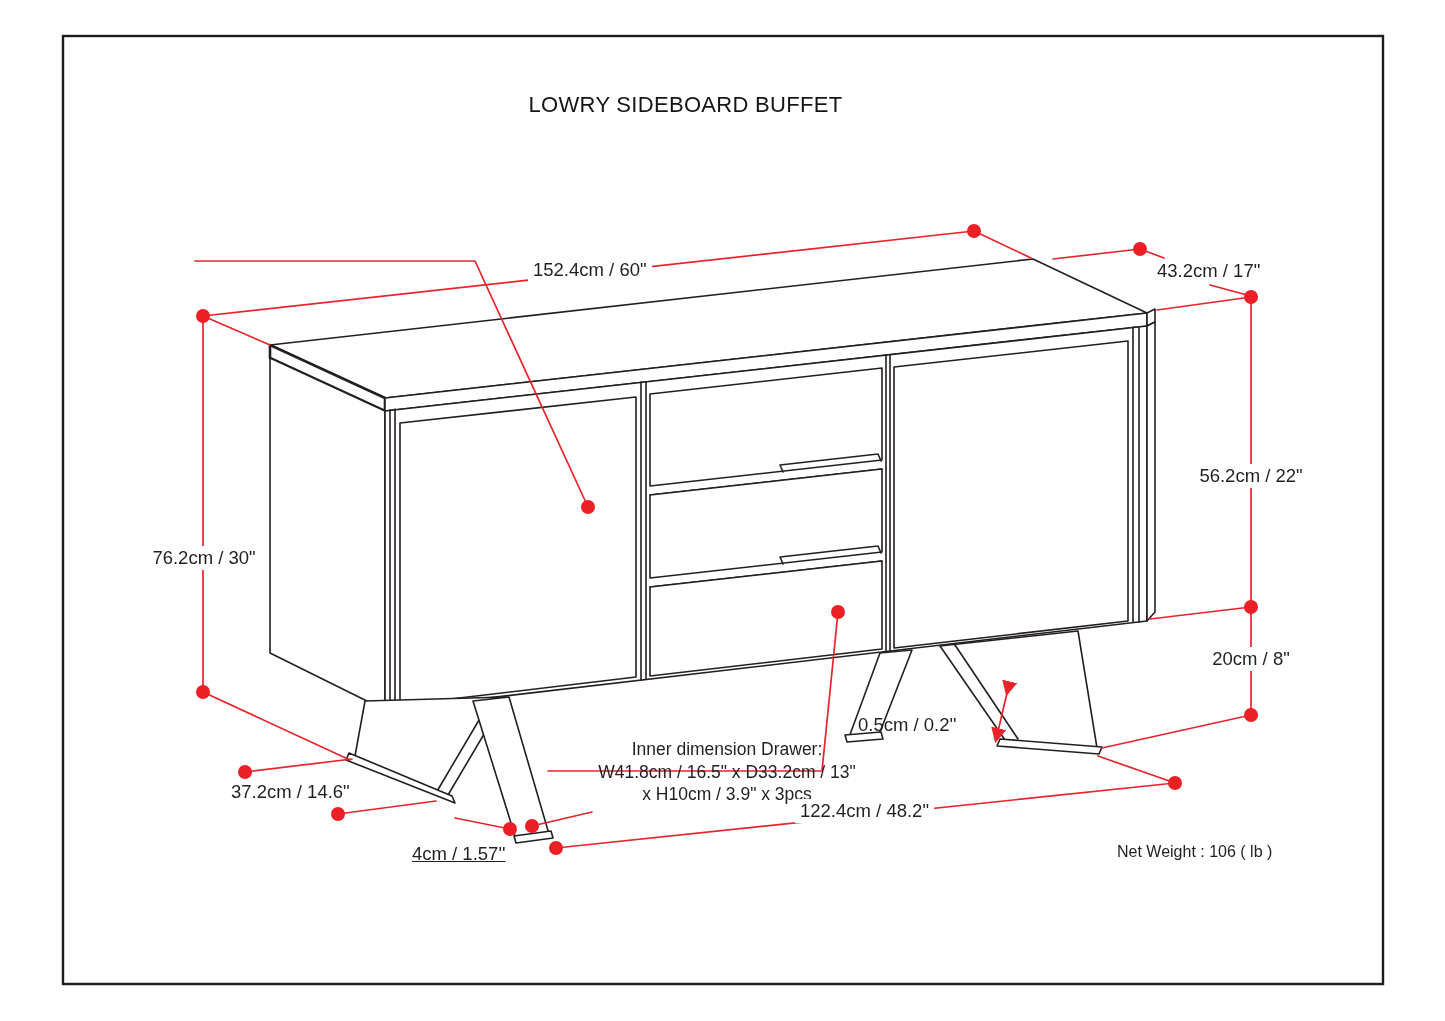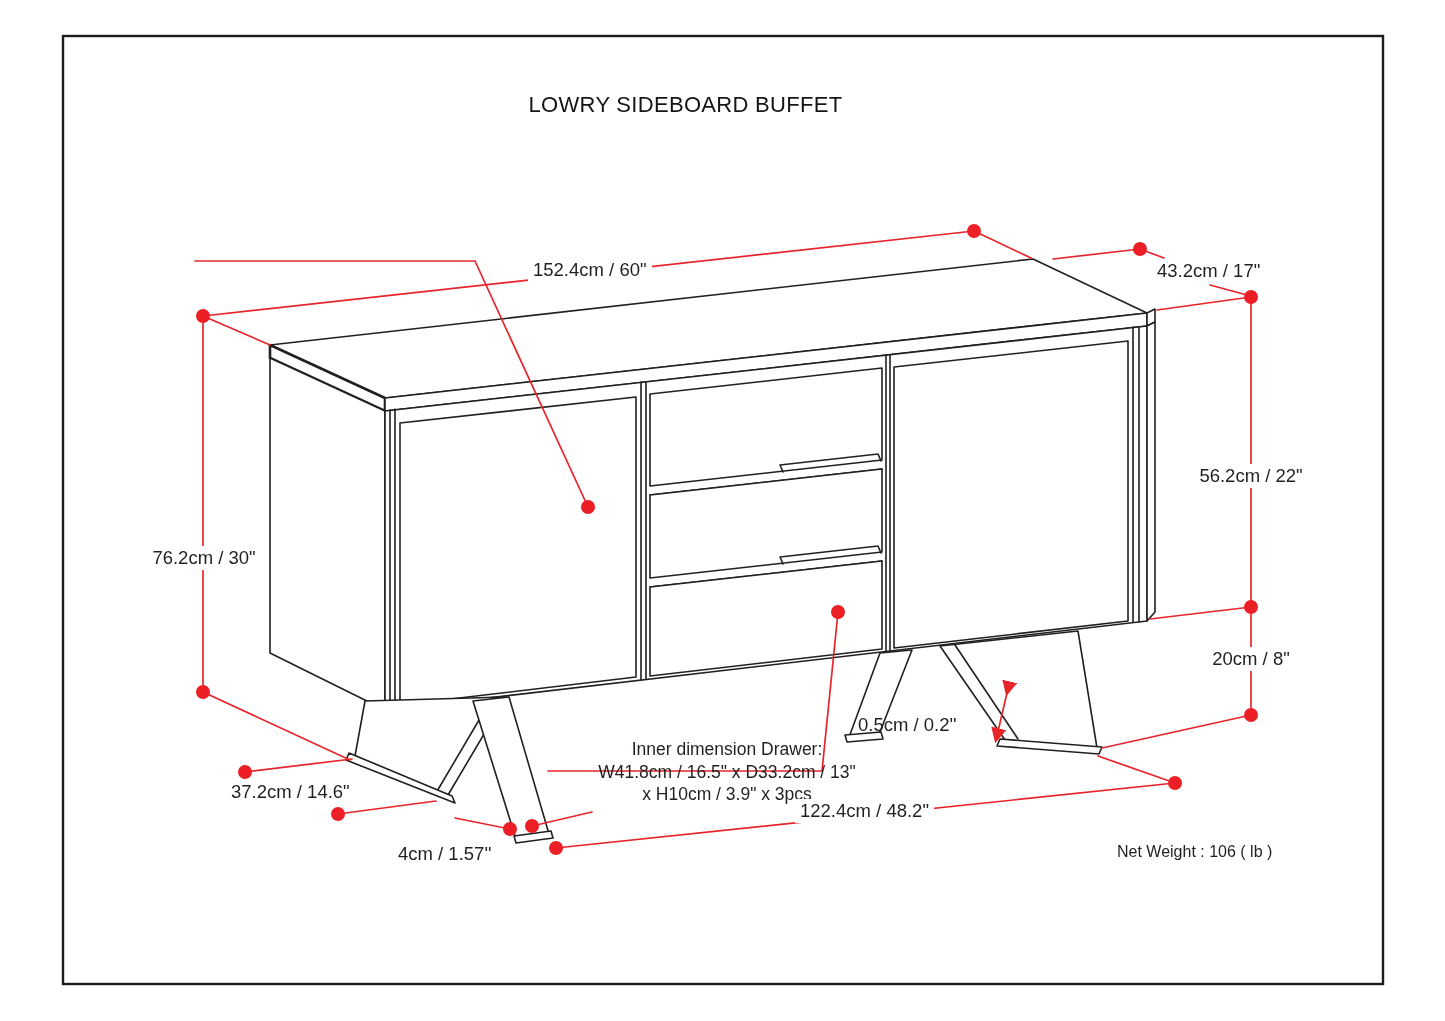--- a/index.html
+++ b/index.html
@@ -160,20 +160,20 @@
   <div class="label" style="left:1157px;top:259px;">43.2cm / 17"</div>
 
   <div class="label onln" style="left:1192px;top:464px;width:118px;">56.2cm / 22"</div>
 
   <div class="label onln" style="left:1203px;top:647px;width:96px;">20cm / 8"</div>
 
   <div class="label onln" style="left:145px;top:546px;width:118px;">76.2cm / 30"</div>
 
   <div class="label" style="left:231px;top:780px;">37.2cm / 14.6"</div>
 
-  <div class="label" style="left:398px;top:842px;">4cm / 1.57''</div>
+  <div class="label" style="left:412px;top:842px;text-decoration:underline;">4cm / 1.57''</div>
 
   <div class="label onln" style="left:795px;top:799px;">122.4cm / 48.2"</div>
 
   <div class="label" style="left:858px;top:713px;">0.5cm / 0.2''</div>
 
   <div class="netweight" style="left:1117px;top:843px;">Net Weight : 106 ( lb )</div>
 </div>
 
 </body></html>

